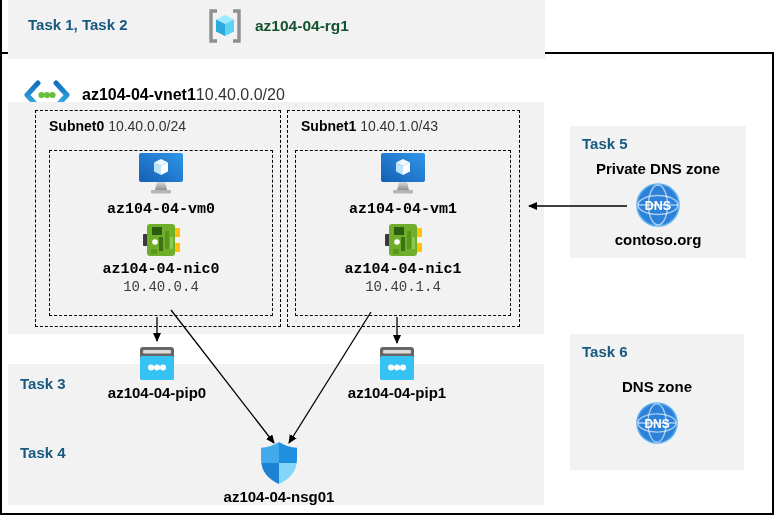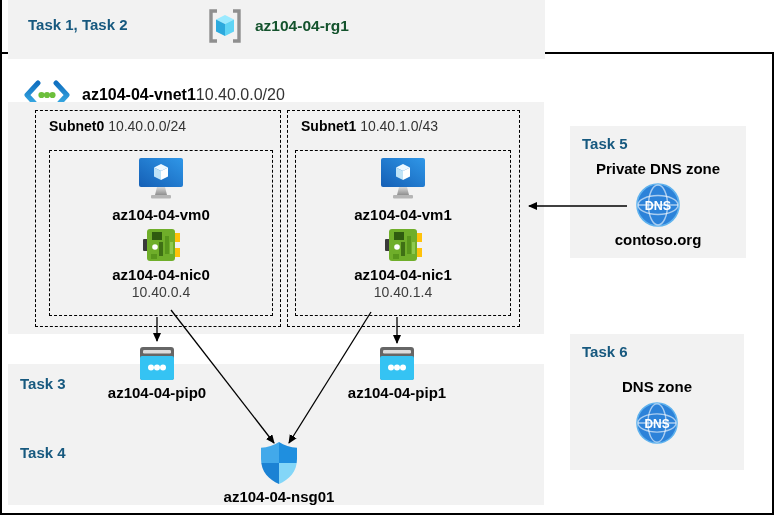--- a/index.html
+++ b/index.html
@@ -24,21 +24,21 @@
   .net-panel{left:8px;top:102px;width:536px;height:232px;}
   .dashed{border:1.4px dashed #000;box-sizing:border-box;background:transparent;}
   .subnet0-outer{left:35px;top:110px;width:246px;height:217px;}
   .subnet1-outer{left:287px;top:110px;width:233px;height:217px;}
   .subnet-label{position:absolute;left:13px;top:7px;font-size:14px;white-space:nowrap;}
   .subnet-label b{font-weight:700;color:#000;}
   .subnet-label span{color:#333;}
   .subnet0-inner{left:49px;top:150px;width:224px;height:166px;}
   .subnet1-inner{left:295px;top:150px;width:216px;height:166px;}
   .stack{display:flex;flex-direction:column;align-items:center;}
-  .inner-stack{padding-top:5px;}
+  .inner-stack{font-family:Liberation Mono, monospace;}
   .res-label{font-weight:700;font-size:15px;color:#000;white-space:nowrap;margin-top:4px;}
   .ip-label{font-size:14px;color:#3d3d3d;white-space:nowrap;margin-top:1px;}
   .vm-svg{margin-top:2px;}
   .nic-svg{margin-top:5px;}
   
   .task3-band{left:8px;top:364px;width:536px;height:70px;}
   .task4-band{left:8px;top:433px;width:536px;height:72px;}
   .band-heading{position:absolute;left:12px;top:11px;}
   .pip0-group{left:100px;top:347px;width:114px;}
   .pip1-group{left:340px;top:347px;width:114px;}

